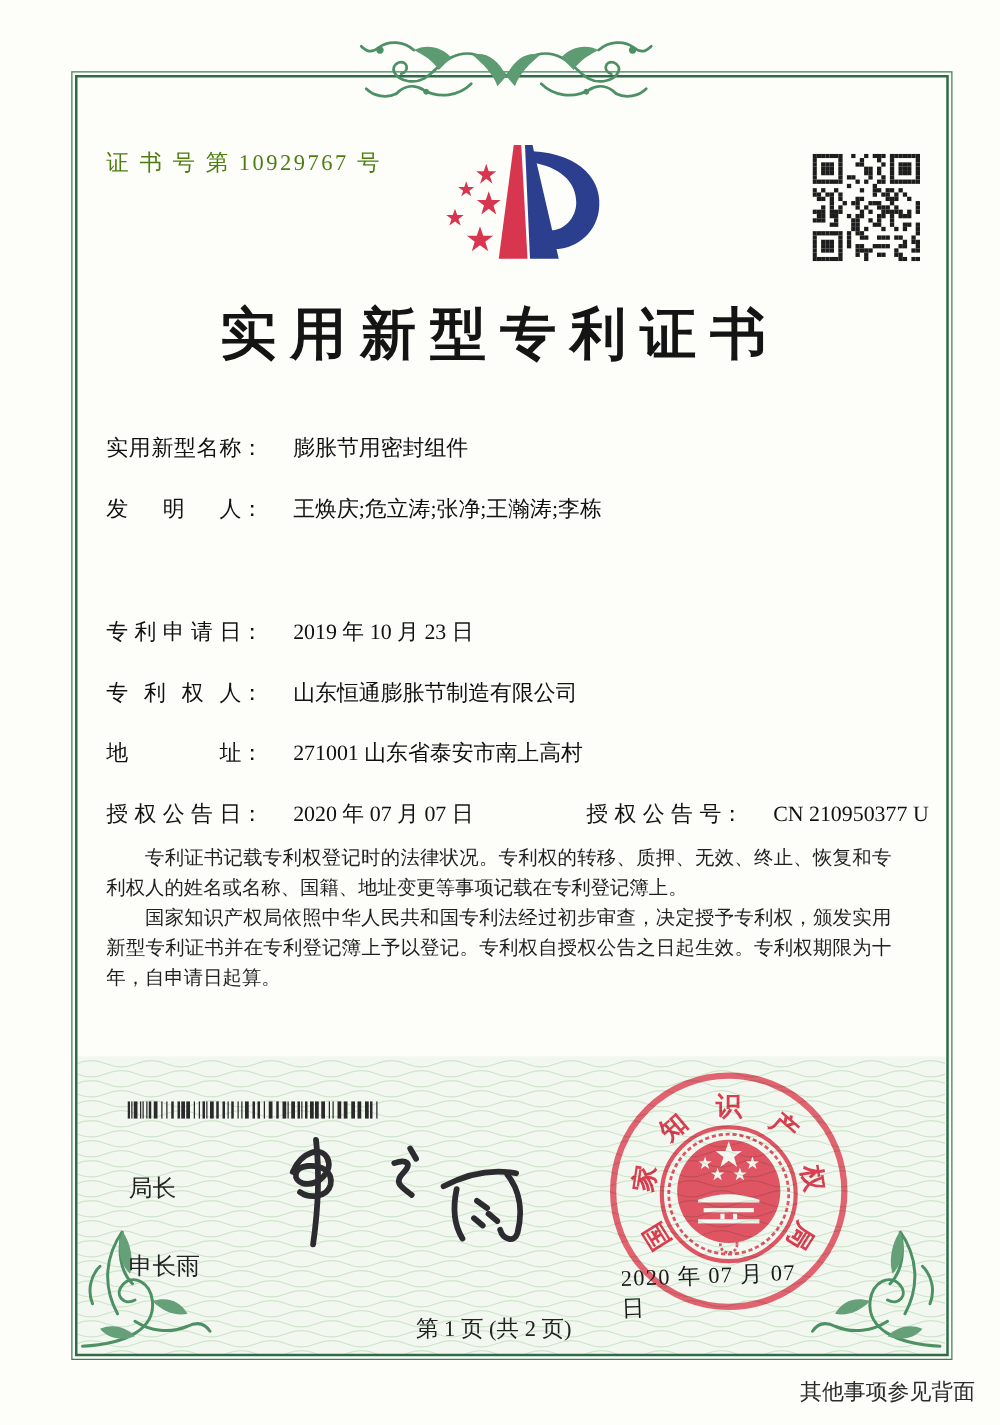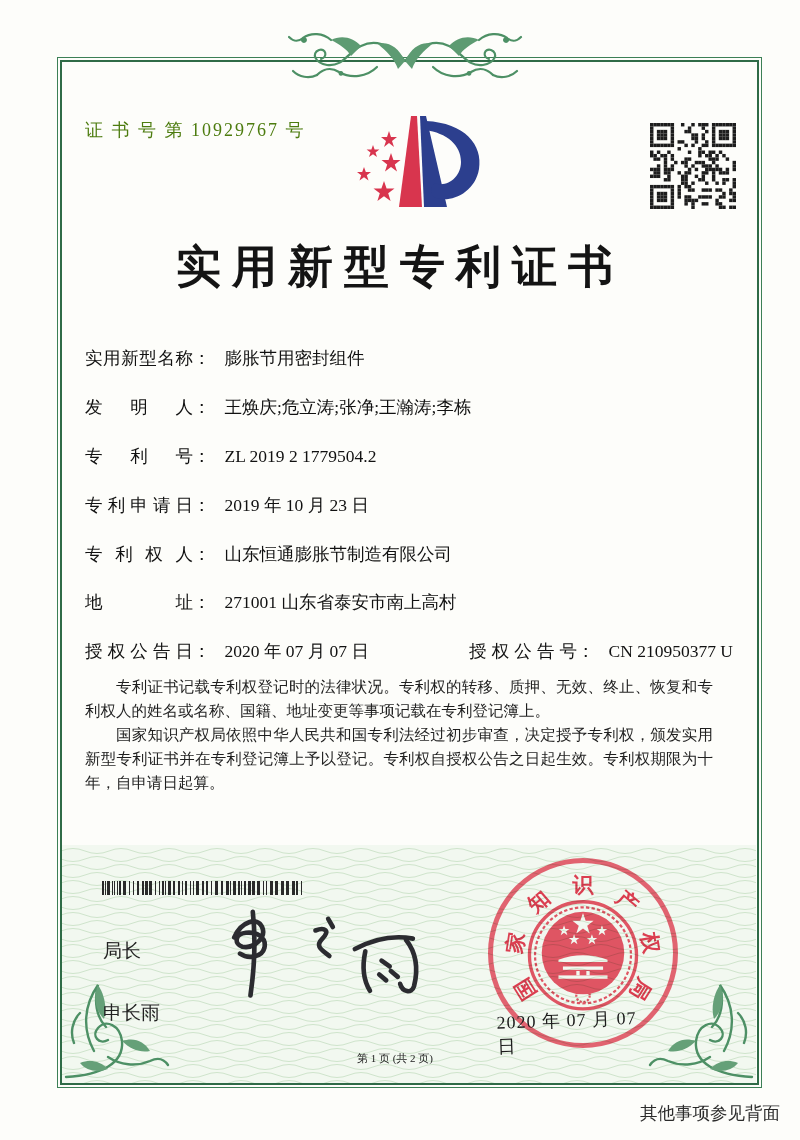--- a/index.html
+++ b/index.html
@@ -24,39 +24,39 @@
   .corner-r{left:646px;top:977px;transform:scaleX(-1);}
   
   .cert-no{position:absolute;left:85px;top:118px;font-size:18px;letter-spacing:2px;color:#4d7c0f;}
   .logo{position:absolute;left:337px;top:111px;width:170px;height:124px;}
   .qr{position:absolute;left:650px;top:123px;width:86px;height:86px;}
   .qr rect{fill:#1d1d1d;}
   .title{position:absolute;left:0;top:237px;width:100%;text-align:center;font-size:45px;font-weight:bold;letter-spacing:11px;color:#141414;}
   
   .row{position:absolute;left:85px;font-size:17.5px;white-space:nowrap;color:#111;}
   .lab{display:inline-block;width:108px;text-align:justify;text-align-last:justify;vertical-align:bottom;}
-  .val{margin-left:14px;}
+  .val{margin-left:24px;}
   .row2{position:absolute;left:469px;font-size:17.5px;white-space:nowrap;color:#111;}
   
   .paras{position:absolute;left:85px;top:675px;width:628px;font-size:15.5px;line-height:24px;text-align:justify;color:#1f1f1f;}
   .paras p{margin:0;text-indent:2em;}
   
   .barcode{position:absolute;left:102px;top:881px;width:206px;height:14px;}
   .barcode rect{fill:#2a2a2a;}
   .director-label{position:absolute;left:103px;top:938px;font-size:19px;color:#222;}
   .director-name{position:absolute;left:103px;top:975px;font-size:19px;color:#222;margin-top:25px;}
   .sig{position:absolute;left:218px;top:897px;width:232px;height:118px;}
   .sig path{fill:none;stroke:#2b2b30;stroke-width:4;stroke-linecap:round;stroke-linejoin:round;}
   
   .seal{position:absolute;left:488px;top:858px;width:180px;height:180px;border-radius:50%;border:5px solid rgba(233,64,85,.8);mix-blend-mode:multiply;}
   .seal-arc span{position:absolute;left:50%;top:50%;font-size:21px;font-weight:bold;color:rgba(229,48,70,.92);}
   .emblem{position:absolute;left:50%;top:50%;width:112px;height:116px;transform:translate(-50%,-48%);opacity:.88;}
   .seal-date{position:absolute;left:497px;top:1008px;width:160px;font-size:18px;letter-spacing:1px;color:#1b1b1b;transform:rotate(-2deg);}
   
-  .page-info{position:absolute;left:0;top:1051px;width:790px;text-align:center;font-size:11px;color:#222;}
+  .page-info{position:absolute;left:0;top:1051px;width:790px;text-align:center;font-size:18px;color:#222;}
   .back-note{position:absolute;left:0;top:1101px;width:780px;text-align:right;font-size:17.5px;color:#2b2b2b;}
 </style>
 </head>
 <body>
 
 <div class="page">
 
   <div class="band">
     <svg id="waves" viewBox="0 0 695 239" preserveAspectRatio="none">
         <path d="M0 6 q12 -5 24 0 q12 5 24 0 q12 -5 24 0 q12 5 24 0 q12 -5 24 0 q12 5 24 0 q12 -5 24 0 q12 5 24 0 q12 -5 24 0 q12 5 24 0 q12 -5 24 0 q12 5 24 0 q12 -5 24 0 q12 5 24 0 q12 -5 24 0 q12 5 24 0 q12 -5 24 0 q12 5 24 0 q12 -5 24 0 q12 5 24 0 q12 -5 24 0 q12 5 24 0 q12 -5 24 0 q12 5 24 0 q12 -5 24 0 q12 5 24 0 q12 -5 24 0 q12 5 24 0 q12 -5 24 0 q12 5 24 0"></path>
@@ -422,23 +422,20 @@
     </svg>
 
   <div class="title">实用新型专利证书</div>
 
   <div class="row" style="top:346px">
     <span class="lab">实用新型名称</span><span>：</span><span class="val">膨胀节用密封组件</span>
   </div>
   <div class="row" style="top:395px">
     <span class="lab">发明人</span><span>：</span><span class="val">王焕庆;危立涛;张净;王瀚涛;李栋</span>
   </div>
-  <div class="row" style="top:444px">
-    <span class="lab">专利号</span><span>：</span><span class="val">ZL 2019 2 1779504.2</span>
-  </div>
   <div class="row" style="top:493px">
     <span class="lab">专利申请日</span><span>：</span><span class="val">2019 年 10 月 23 日</span>
   </div>
   <div class="row" style="top:542px">
     <span class="lab">专利权人</span><span>：</span><span class="val">山东恒通膨胀节制造有限公司</span>
   </div>
   <div class="row" style="top:590px">
     <span class="lab">地址</span><span>：</span><span class="val">271001 山东省泰安市南上高村</span>
   </div>
   <div class="row" style="top:639px">

